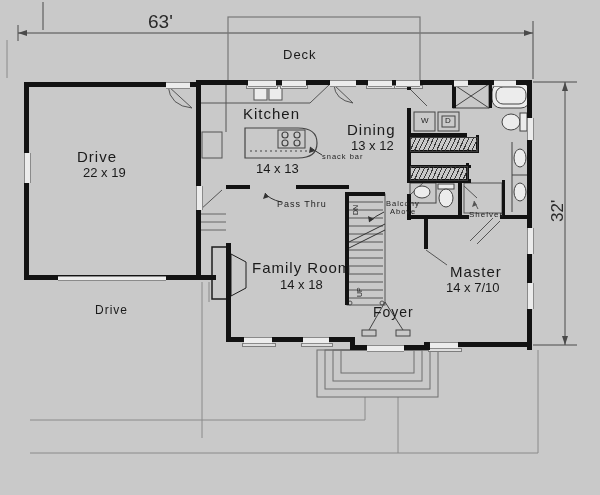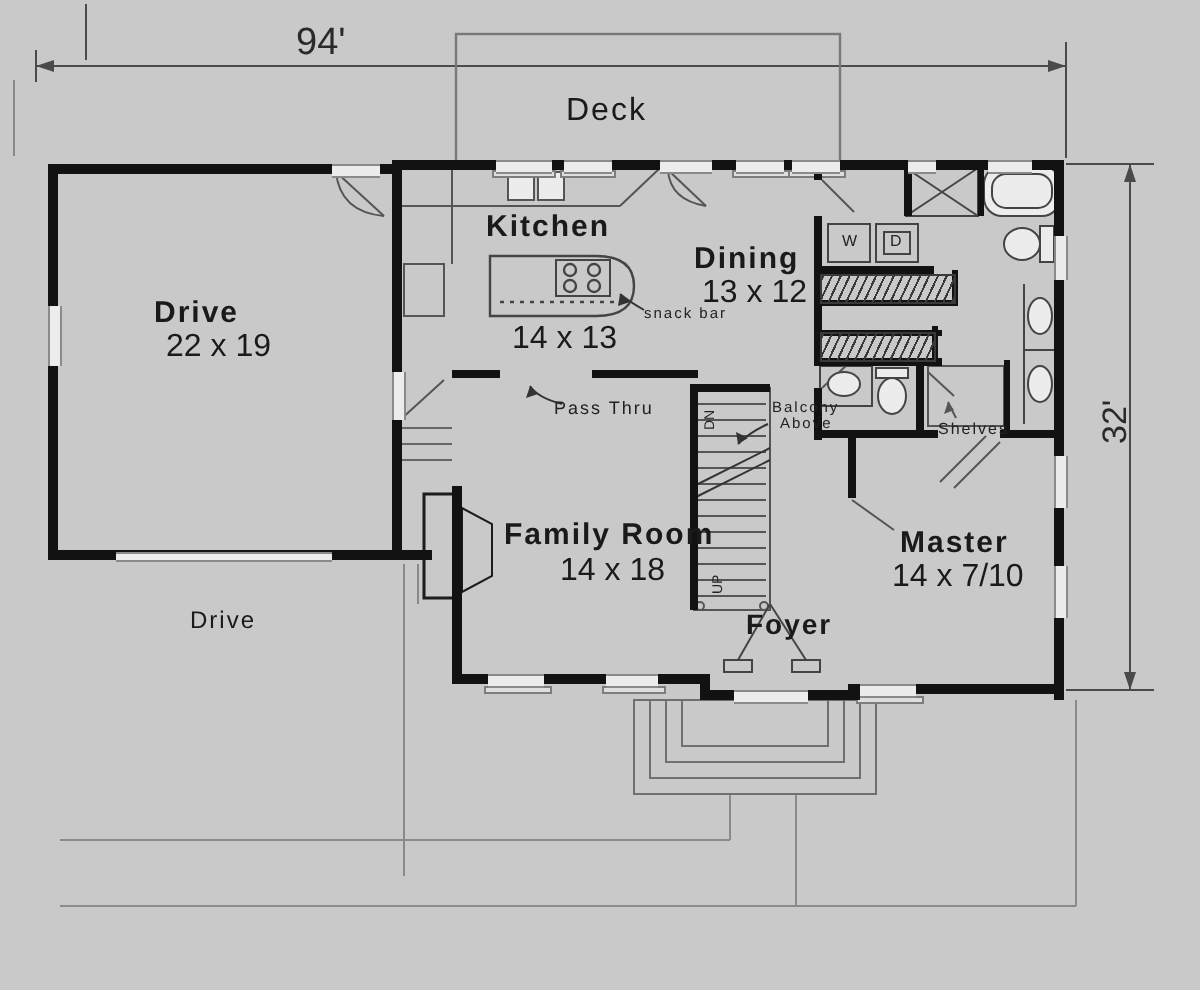--- a/index.html
+++ b/index.html
@@ -6,22 +6,22 @@
   body{width:600px;height:495px;background:#c9c9c9;overflow:hidden;
        font-family:"Liberation Sans",sans-serif;color:#1a1a1a;}
   #plan{position:relative;width:600px;height:495px;background:#c9c9c9;}
   #plan svg{position:absolute;left:0;top:0;z-index:1;}
   .w{position:absolute;display:block;background:#121212;z-index:2;}
   .win{position:absolute;display:block;background:#ececec;border-top:1px solid #8a8a8a;border-bottom:1px solid #8a8a8a;z-index:3;}
   .winv{position:absolute;display:block;background:#ececec;border-left:1px solid #8a8a8a;border-right:1px solid #8a8a8a;z-index:3;}
   .sill{position:absolute;display:block;background:#dedede;border:1px solid #7d7d7d;z-index:1;}
   .hatch{position:absolute;display:block;z-index:2;border:1px solid #3a3a3a;
          background:repeating-linear-gradient(115deg,#3a3a3a 0 1px,rgba(0,0,0,0) 1px 4px);}
-  .lbl{position:absolute;font-weight:bold;font-size:15px;letter-spacing:1px;z-index:5;white-space:nowrap;}
-  .sz{position:absolute;font-size:16px;z-index:5;white-space:nowrap;}
+  .lbl{position:absolute;font-weight:normal;font-size:15px;letter-spacing:1px;z-index:5;white-space:nowrap;}
+  .sz{position:absolute;font-size:13px;z-index:5;white-space:nowrap;}
   .ann{position:absolute;font-size:8px;letter-spacing:1px;z-index:5;white-space:nowrap;color:#222;}
   .dim{position:absolute;font-size:19px;z-index:5;color:#2a2a2a;white-space:nowrap;}
   .rot{transform:rotate(-90deg);transform-origin:left top;}
 </style>
 </head>
 <body>
 
 <div id="plan">
 
   <svg width="600" height="495" viewBox="0 0 600 495">
@@ -244,21 +244,21 @@
     <i class="win" style="left:58px;top:276px;width:108px;height:3px"></i>
     <i class="sill" style="left:246px;top:85px;width:30px;height:2px"></i>
     <i class="sill" style="left:280px;top:85px;width:26px;height:2px"></i>
     <i class="sill" style="left:366px;top:85px;width:27px;height:2px"></i>
     <i class="sill" style="left:394px;top:85px;width:27px;height:2px"></i>
     <i class="sill" style="left:242px;top:343px;width:32px;height:2px"></i>
     <i class="sill" style="left:301px;top:343px;width:30px;height:2px"></i>
     <i class="sill" style="left:428px;top:348px;width:32px;height:2px"></i>
   </div>
 
-  <div class="dim" style="left:148px;top:11px">94'</div>
+  <div class="dim" style="left:148px;top:11px">63'</div>
   <div class="dim rot" style="left:548px;top:222px;font-size:17px">32'</div>
 
   <div class="sz" style="left:283px;top:47px;letter-spacing:1px">Deck</div>
   <div class="lbl" style="left:77px;top:148px">Drive</div>
   <div class="sz" style="left:83px;top:165px">22 x 19</div>
   <div class="lbl" style="left:243px;top:105px">Kitchen</div>
   <div class="sz" style="left:256px;top:161px">14 x 13</div>
   <div class="lbl" style="left:347px;top:121px">Dining</div>
   <div class="sz" style="left:351px;top:138px">13 x 12</div>
   <div class="lbl" style="left:252px;top:259px">Family Room</div>

